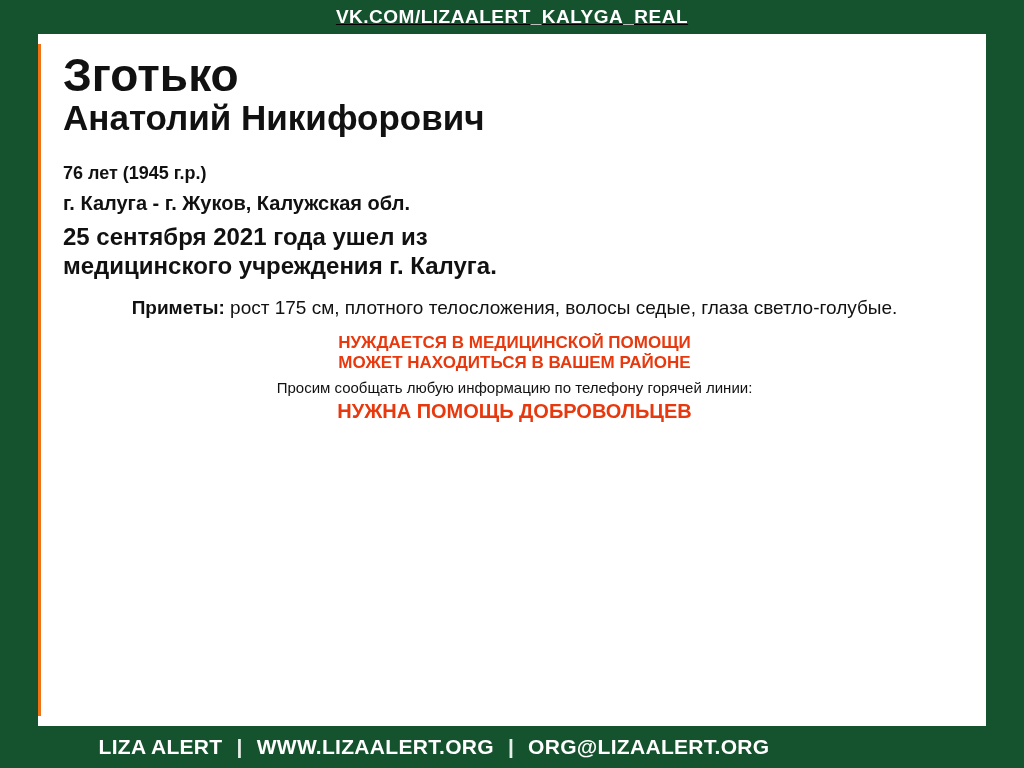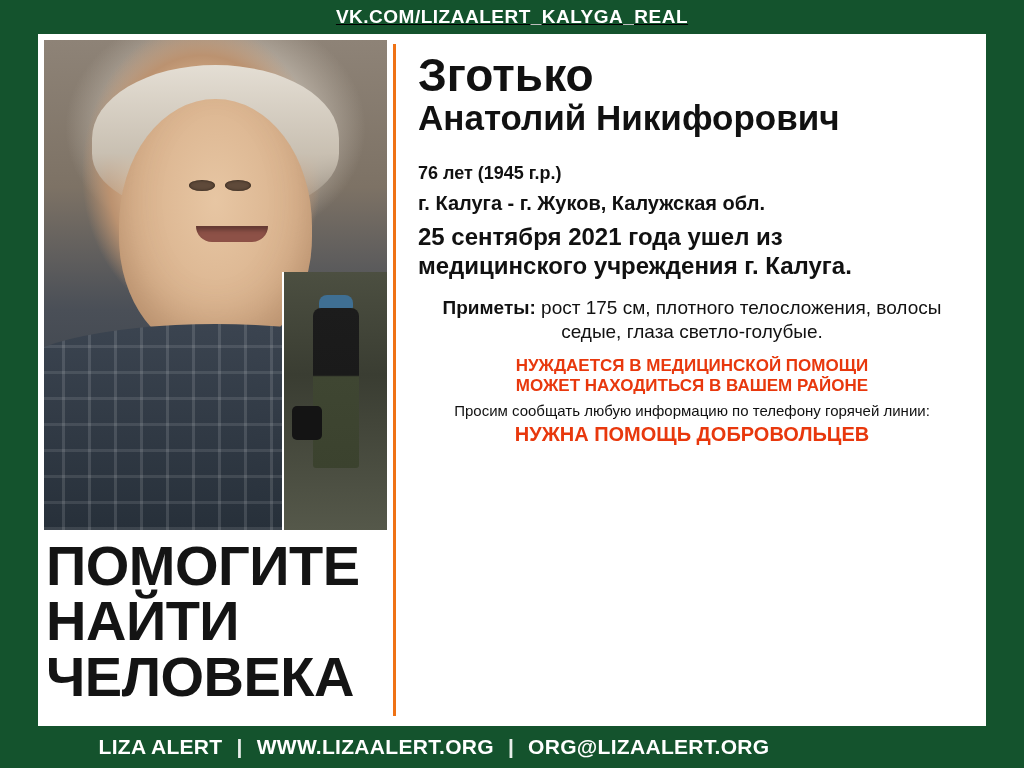--- a/index.html
+++ b/index.html
@@ -277,46 +277,20 @@
 <body>
 
 <div class="poster">
 
   <div class="top-banner">
     <span>VK.COM/LIZAALERT_KALYGA_REAL</span>
   </div>
 
   <div class="card">
 
-    <div class="left-col">
-
-      <div class="photo-wrap">
-        <div class="photo-main">
-          <div class="photo-hair"></div>
-          <div class="photo-face">
-            <div class="eye l"></div>
-            <div class="eye r"></div>
-            <div class="mouth"></div>
-          </div>
-          <div class="photo-shirt"></div>
-        </div>
-        <div class="photo-inset">
-          <div class="inset-cap"></div>
-          <div class="inset-figure"></div>
-          <div class="inset-bag"></div>
-        </div>
-      </div>
-
-      <div class="help-text">
-        <div>ПОМОГИТЕ</div>
-        <div>НАЙТИ</div>
-        <div>ЧЕЛОВЕКА</div>
-      </div>
-
-    </div>
 
     <div class="v-divider"></div>
 
     <div class="right-col">
 
       <div class="surname">Зготько</div>
       <div class="givenname">Анатолий Никифорович</div>
       <div class="age">76 лет (1945 г.р.)</div>
       <div class="place">г. Калуга - г. Жуков, Калужская обл.</div>
 

